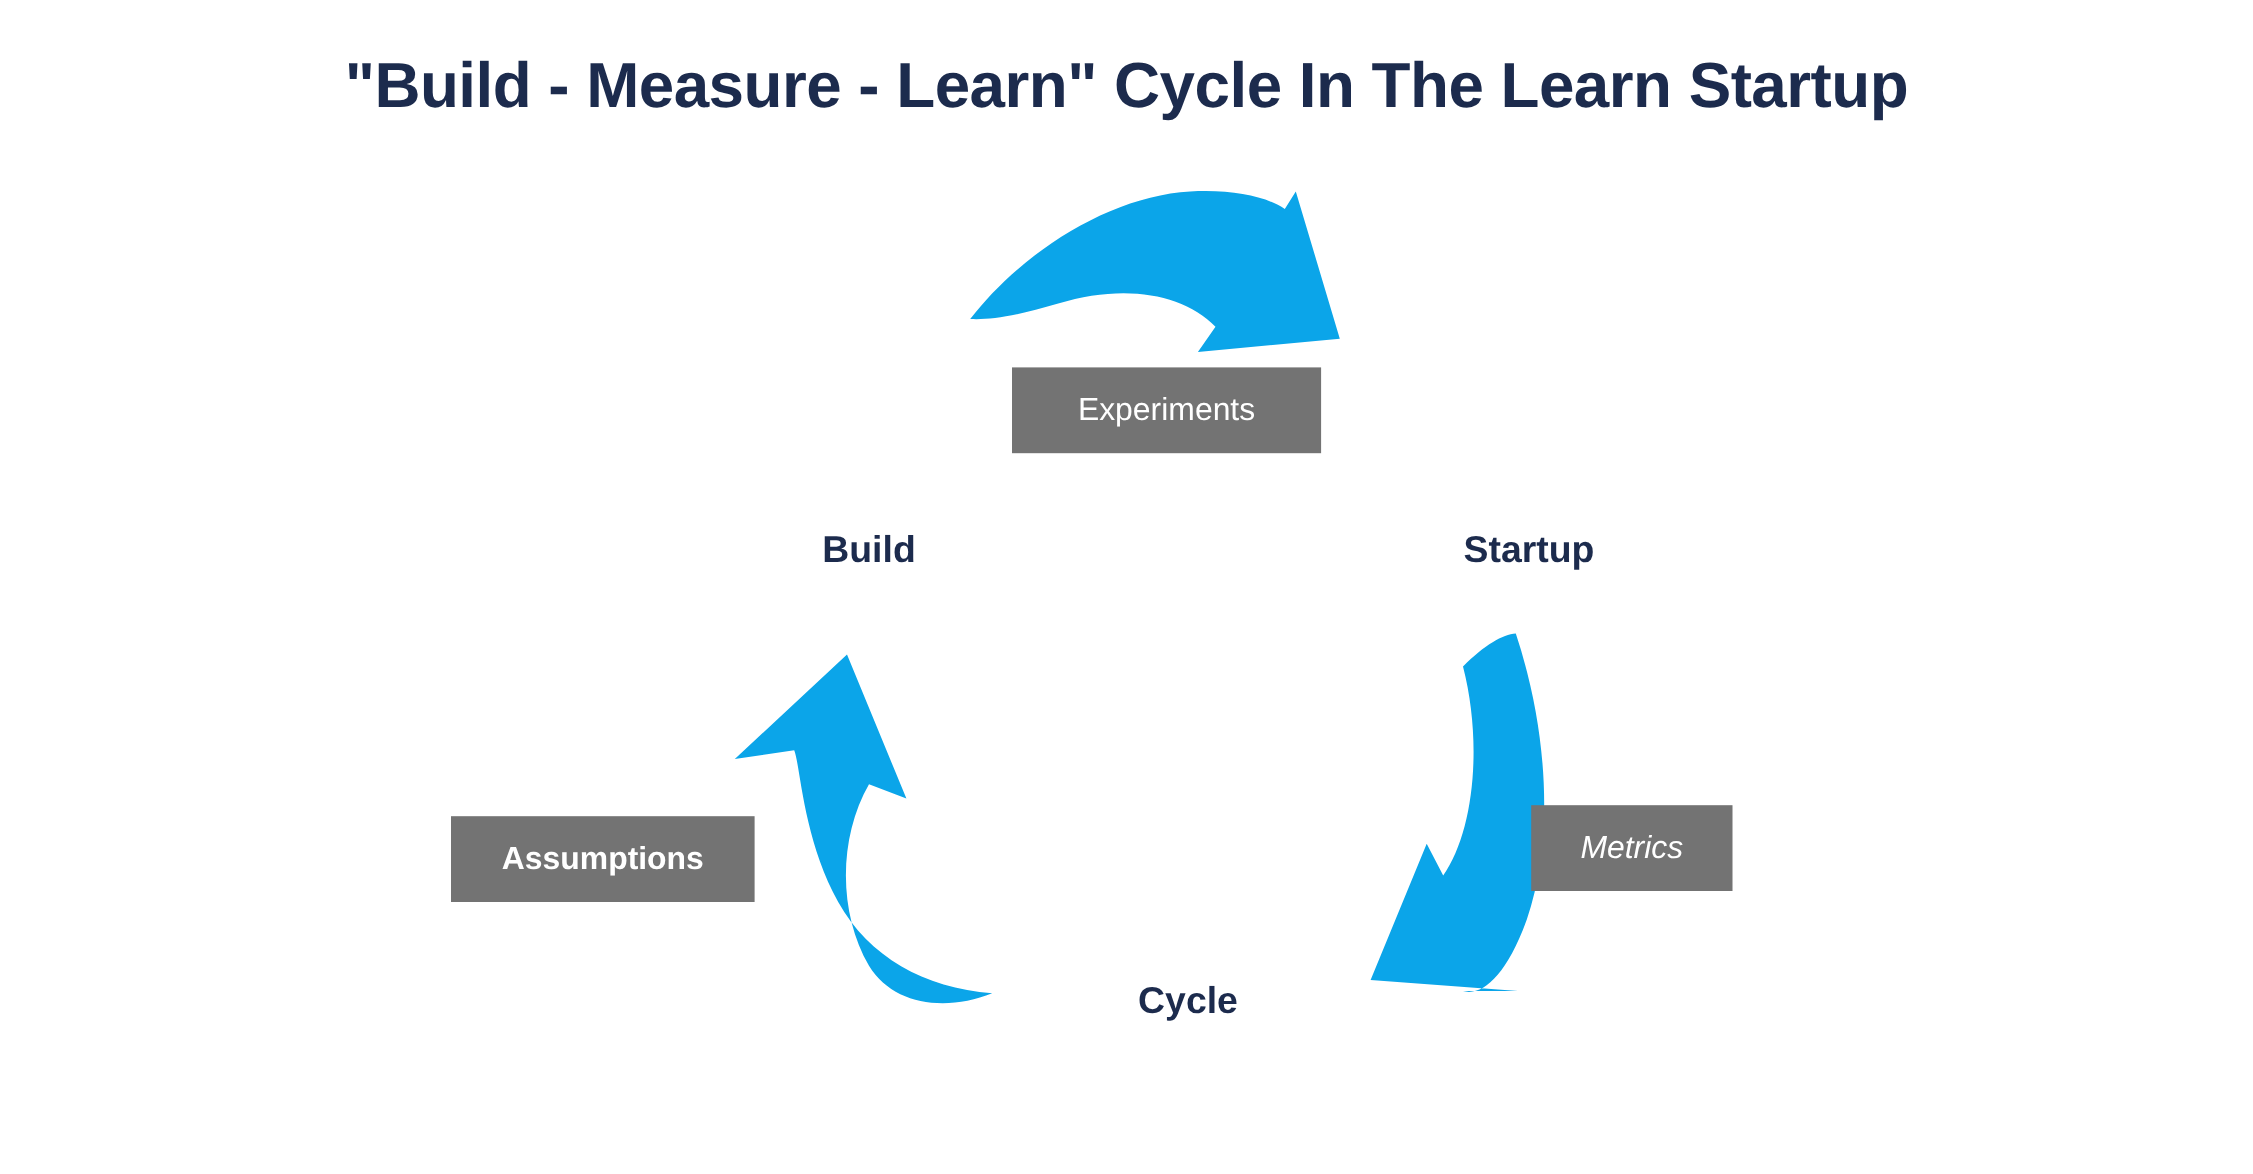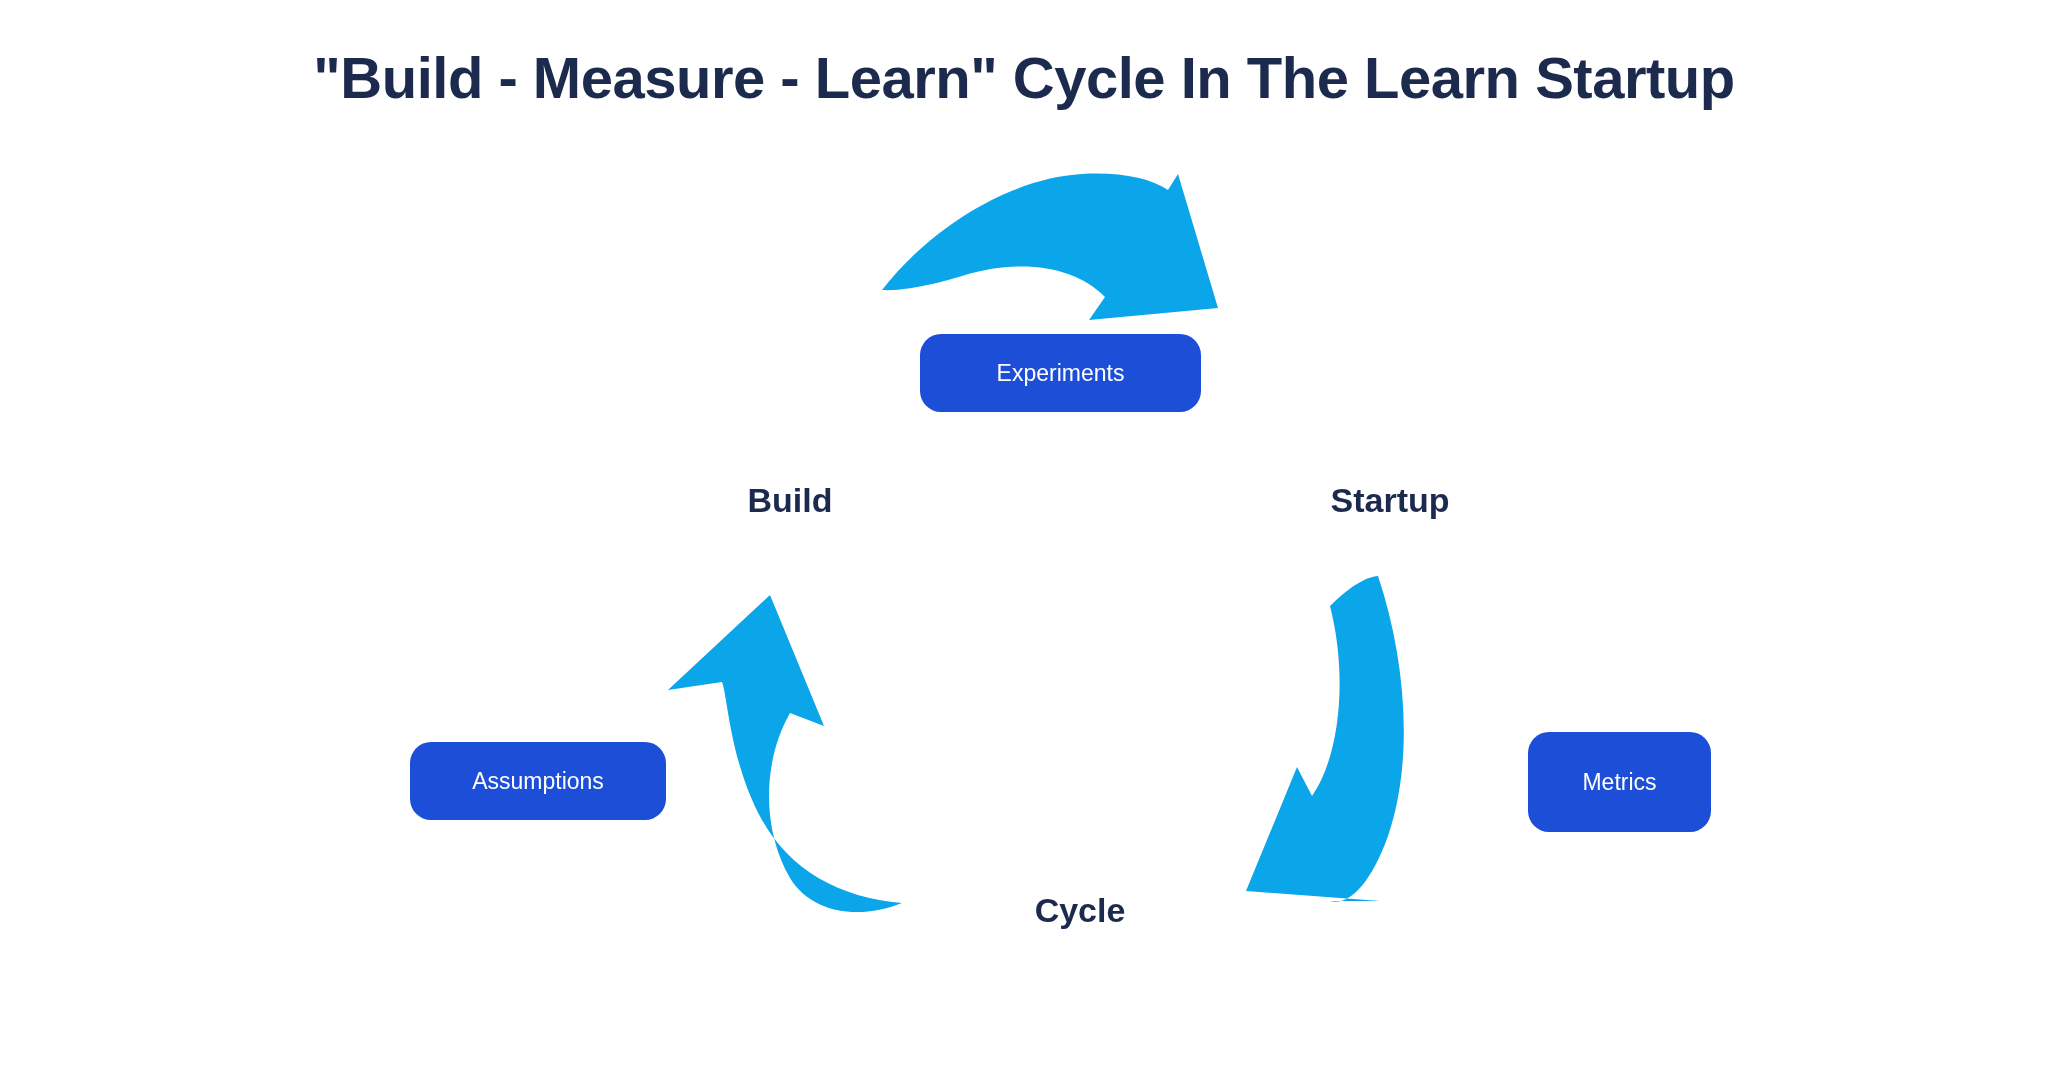--- a/index.html
+++ b/index.html
@@ -52,35 +52,34 @@
     white-space: nowrap;
     transform: translate(-50%, -50%);
   }
   #stage-build    { left: 790px;  top: 500px; }
   #stage-measure  { left: 1390px; top: 500px; }
   #stage-learn    { left: 1080px; top: 910px; }
 
   
   .tag-box {
     position: absolute;
-    background: #1d4ed8;
+    background: #737373;
     color: #ffffff;
     font-family: "Liberation Sans", sans-serif;
     font-weight: normal;
-    font-size: 23px;
+    font-size: 29px;
     display: flex;
     align-items: center;
     justify-content: center;
     white-space: nowrap;
     box-sizing: border-box;
-    border-radius: 21px;
   }
   #tag-experiments { left: 920px;  top: 334px; width: 281px; height: 78px; }
-  #tag-assumptions { left: 410px;  top: 742px; width: 256px; height: 78px; }
-  #tag-metrics     { left: 1528px; top: 732px; width: 183px; height: 100px; }
+  #tag-assumptions { left: 410px;  top: 742px; width: 276px; height: 78px; font-weight: bold; }
+  #tag-metrics     { left: 1392px; top: 732px; width: 183px; height: 78px; font-style: italic; }
 </style>
 </head>
 <body>
 
 <div id="canvas">
 
   <div id="diagram-title">"Build - Measure - Learn" Cycle In The Learn Startup</div>
 
   <svg id="arrow-layer" viewBox="0 0 2048 1067" xmlns="http://www.w3.org/2000/svg">
 

